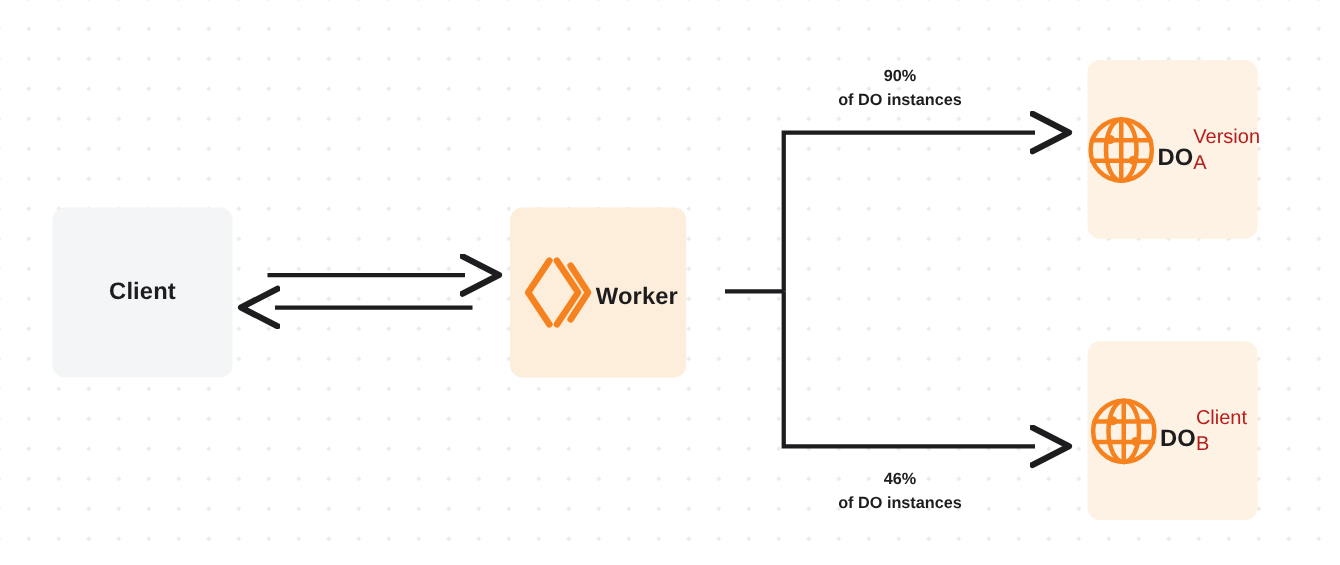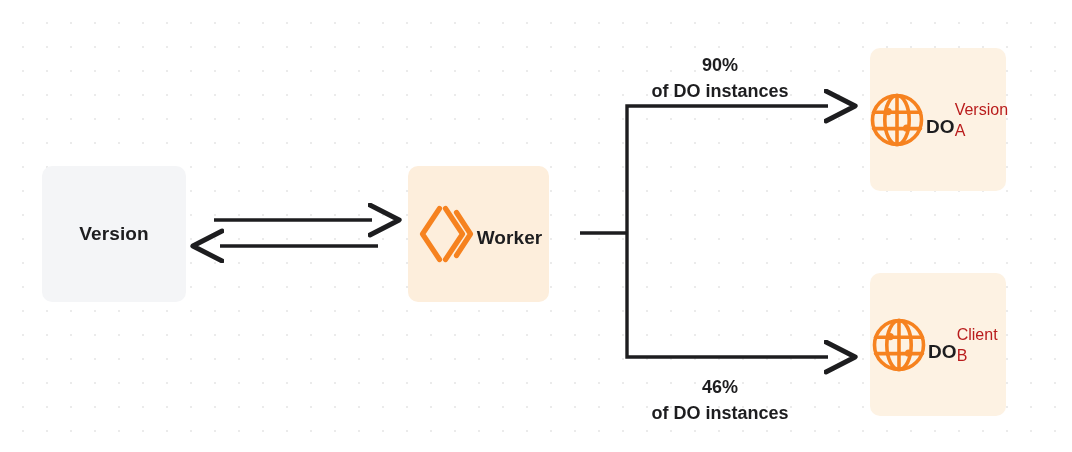--- a/index.html
+++ b/index.html
@@ -87,21 +87,21 @@
     left: 0;
     top: 0;
     width: 1072px;
     height: 452px;
     overflow: visible;
     pointer-events: none;
   }
   .edge-label {
     position: absolute;
     text-align: center;
-    font-size: 18px;
+    font-size: 13px;
     font-weight: bold;
     color: #1d1d1f;
     line-height: 1.45;
     white-space: nowrap;
   }
   #label-top {
     left: 627px;
     top: 52px;
     width: 186px;
   }
@@ -141,21 +141,21 @@
     <div>90%</div>
     <div>of DO instances</div>
   </div>
 
   <div class="edge-label" id="label-bottom">
     <div>46%</div>
     <div>of DO instances</div>
   </div>
 
   <div class="node" id="client-node">
-    <div class="node-title">Version</div>
+    <div class="node-title">Client</div>
   </div>
 
   <div class="node" id="worker-node">
     <span class="icon-wrap">
       <svg width="62" height="62" viewBox="0 0 62 62" aria-hidden="true">
         <g fill="none" stroke="#f6821f" stroke-width="5.2" stroke-linecap="round" stroke-linejoin="round">
           <path d="M24.5,5.5 L7.5,31 L24.5,56.5"></path>
           <path d="M30.5,5.5 L47.5,31 L30.5,56.5"></path>
           <path d="M41.5,9.5 L55.5,31 L41.5,52.5"></path>
         </g>

